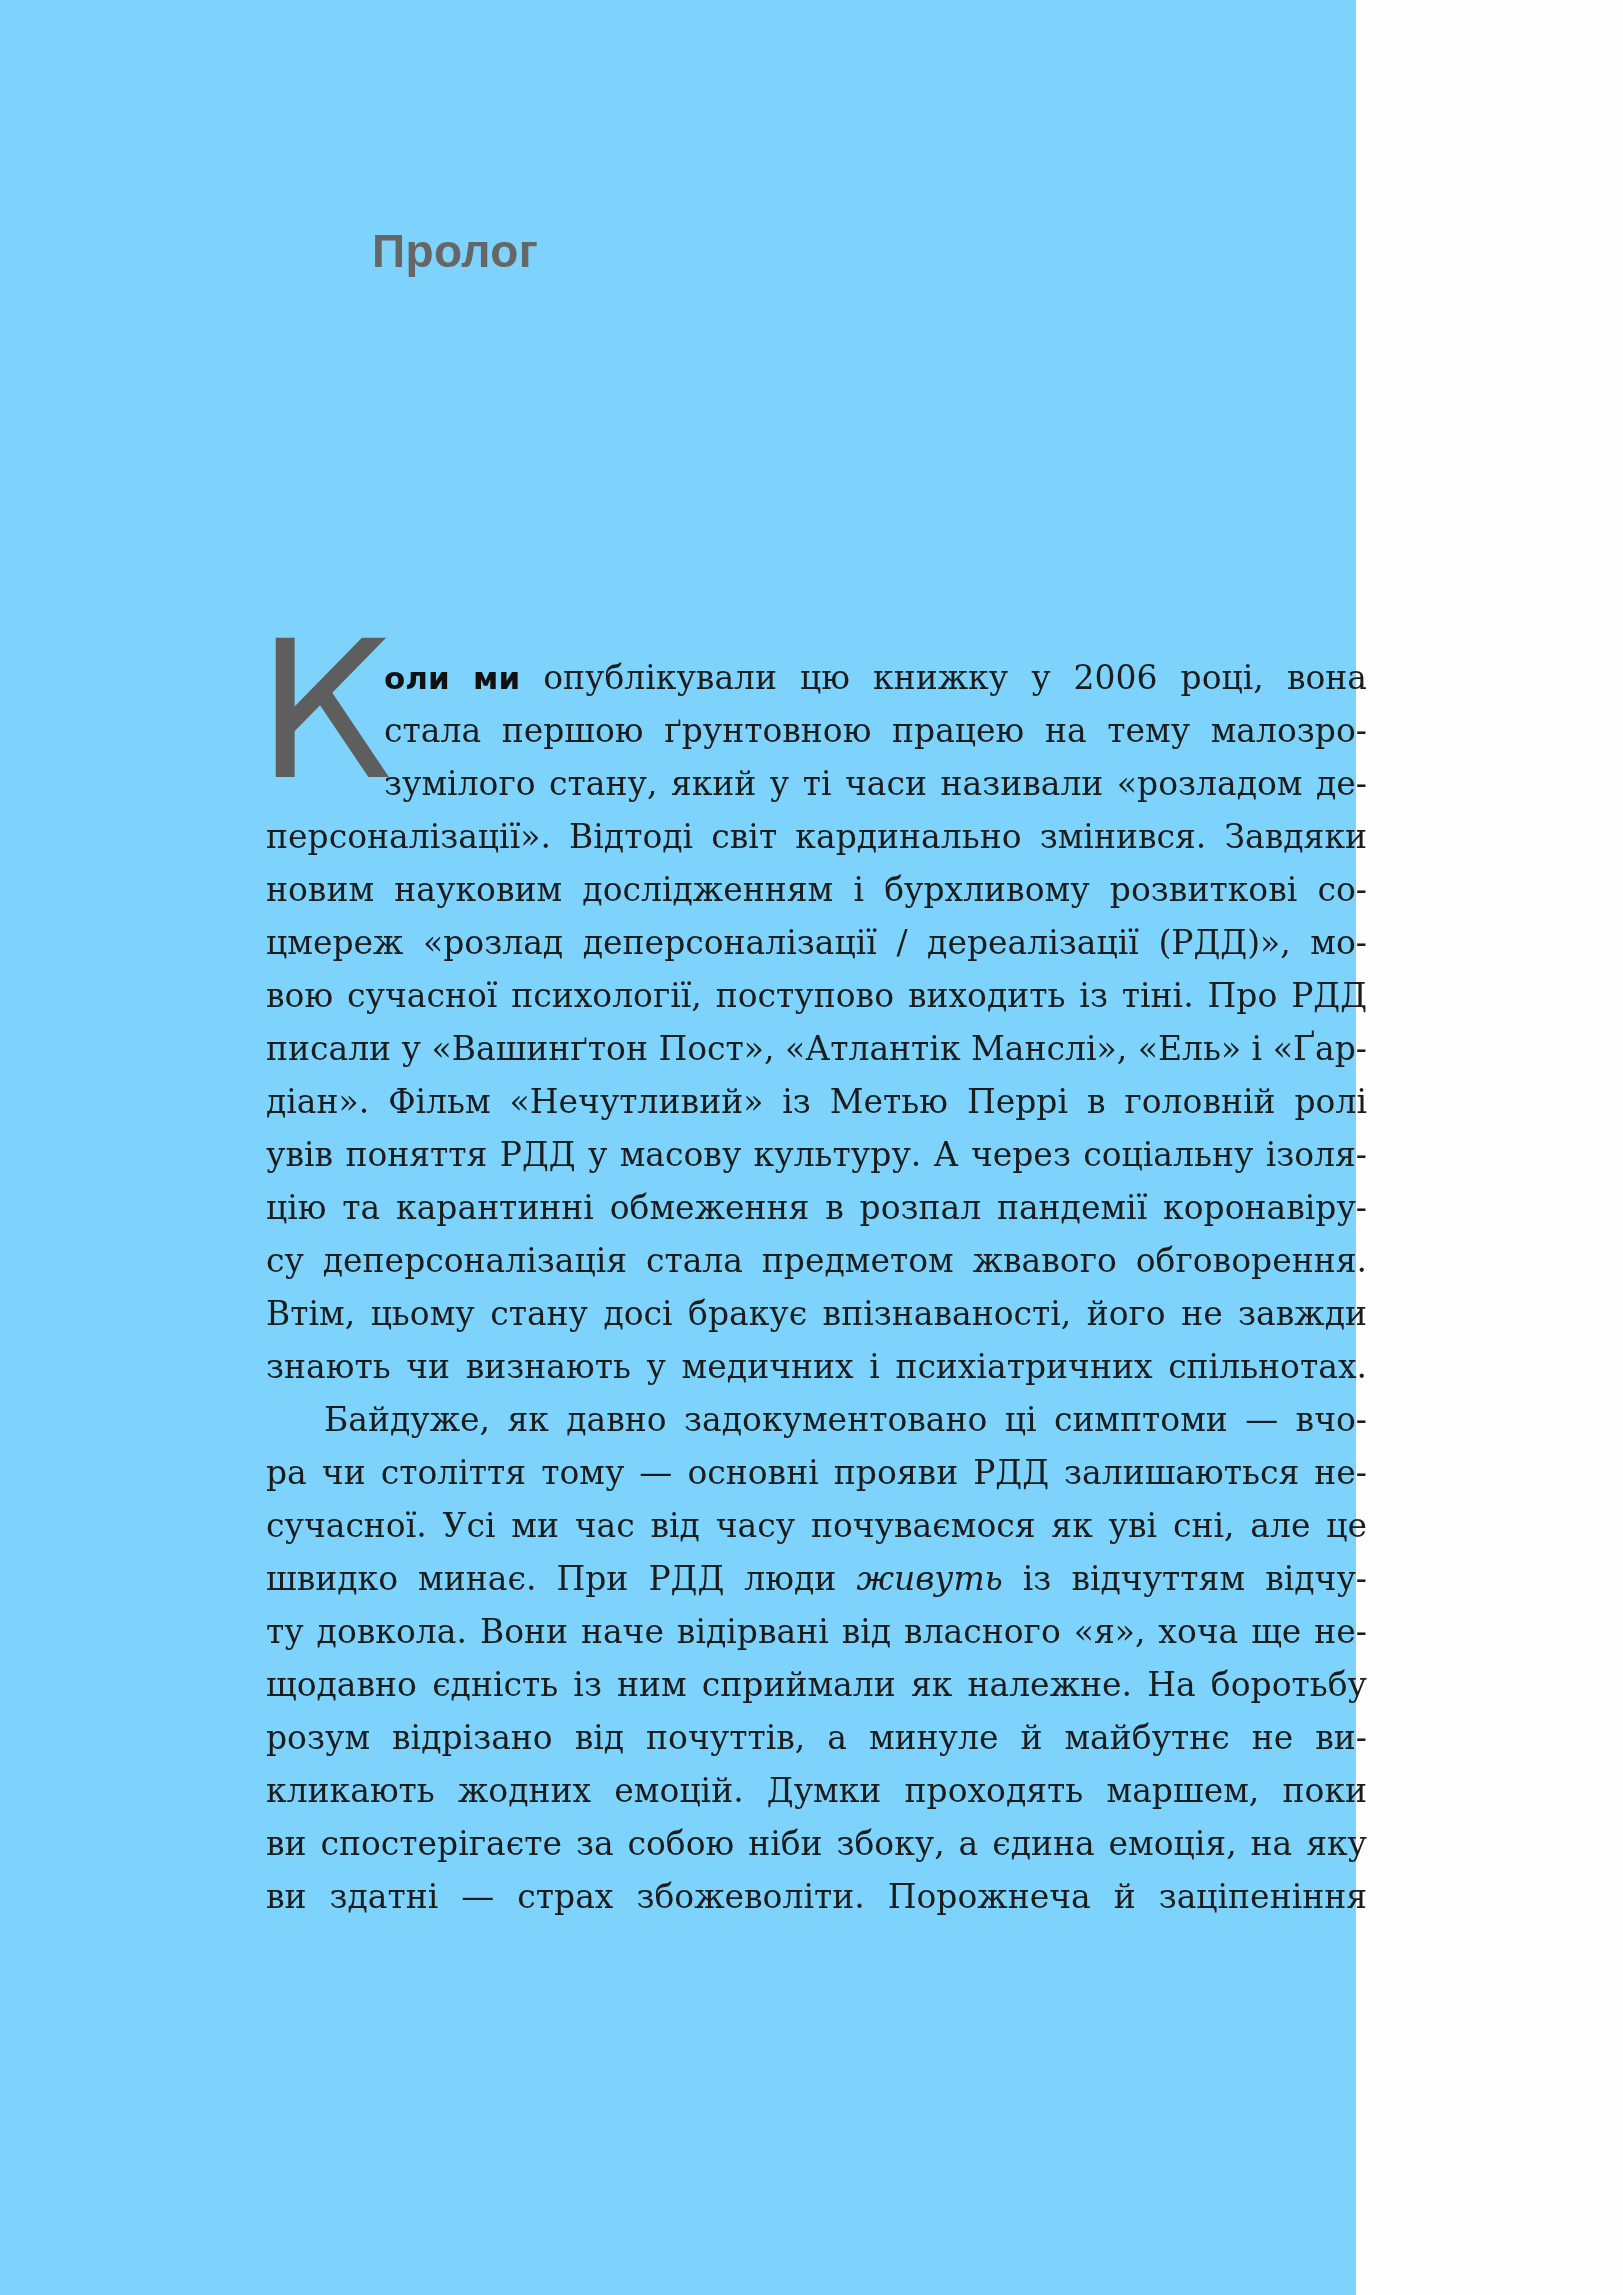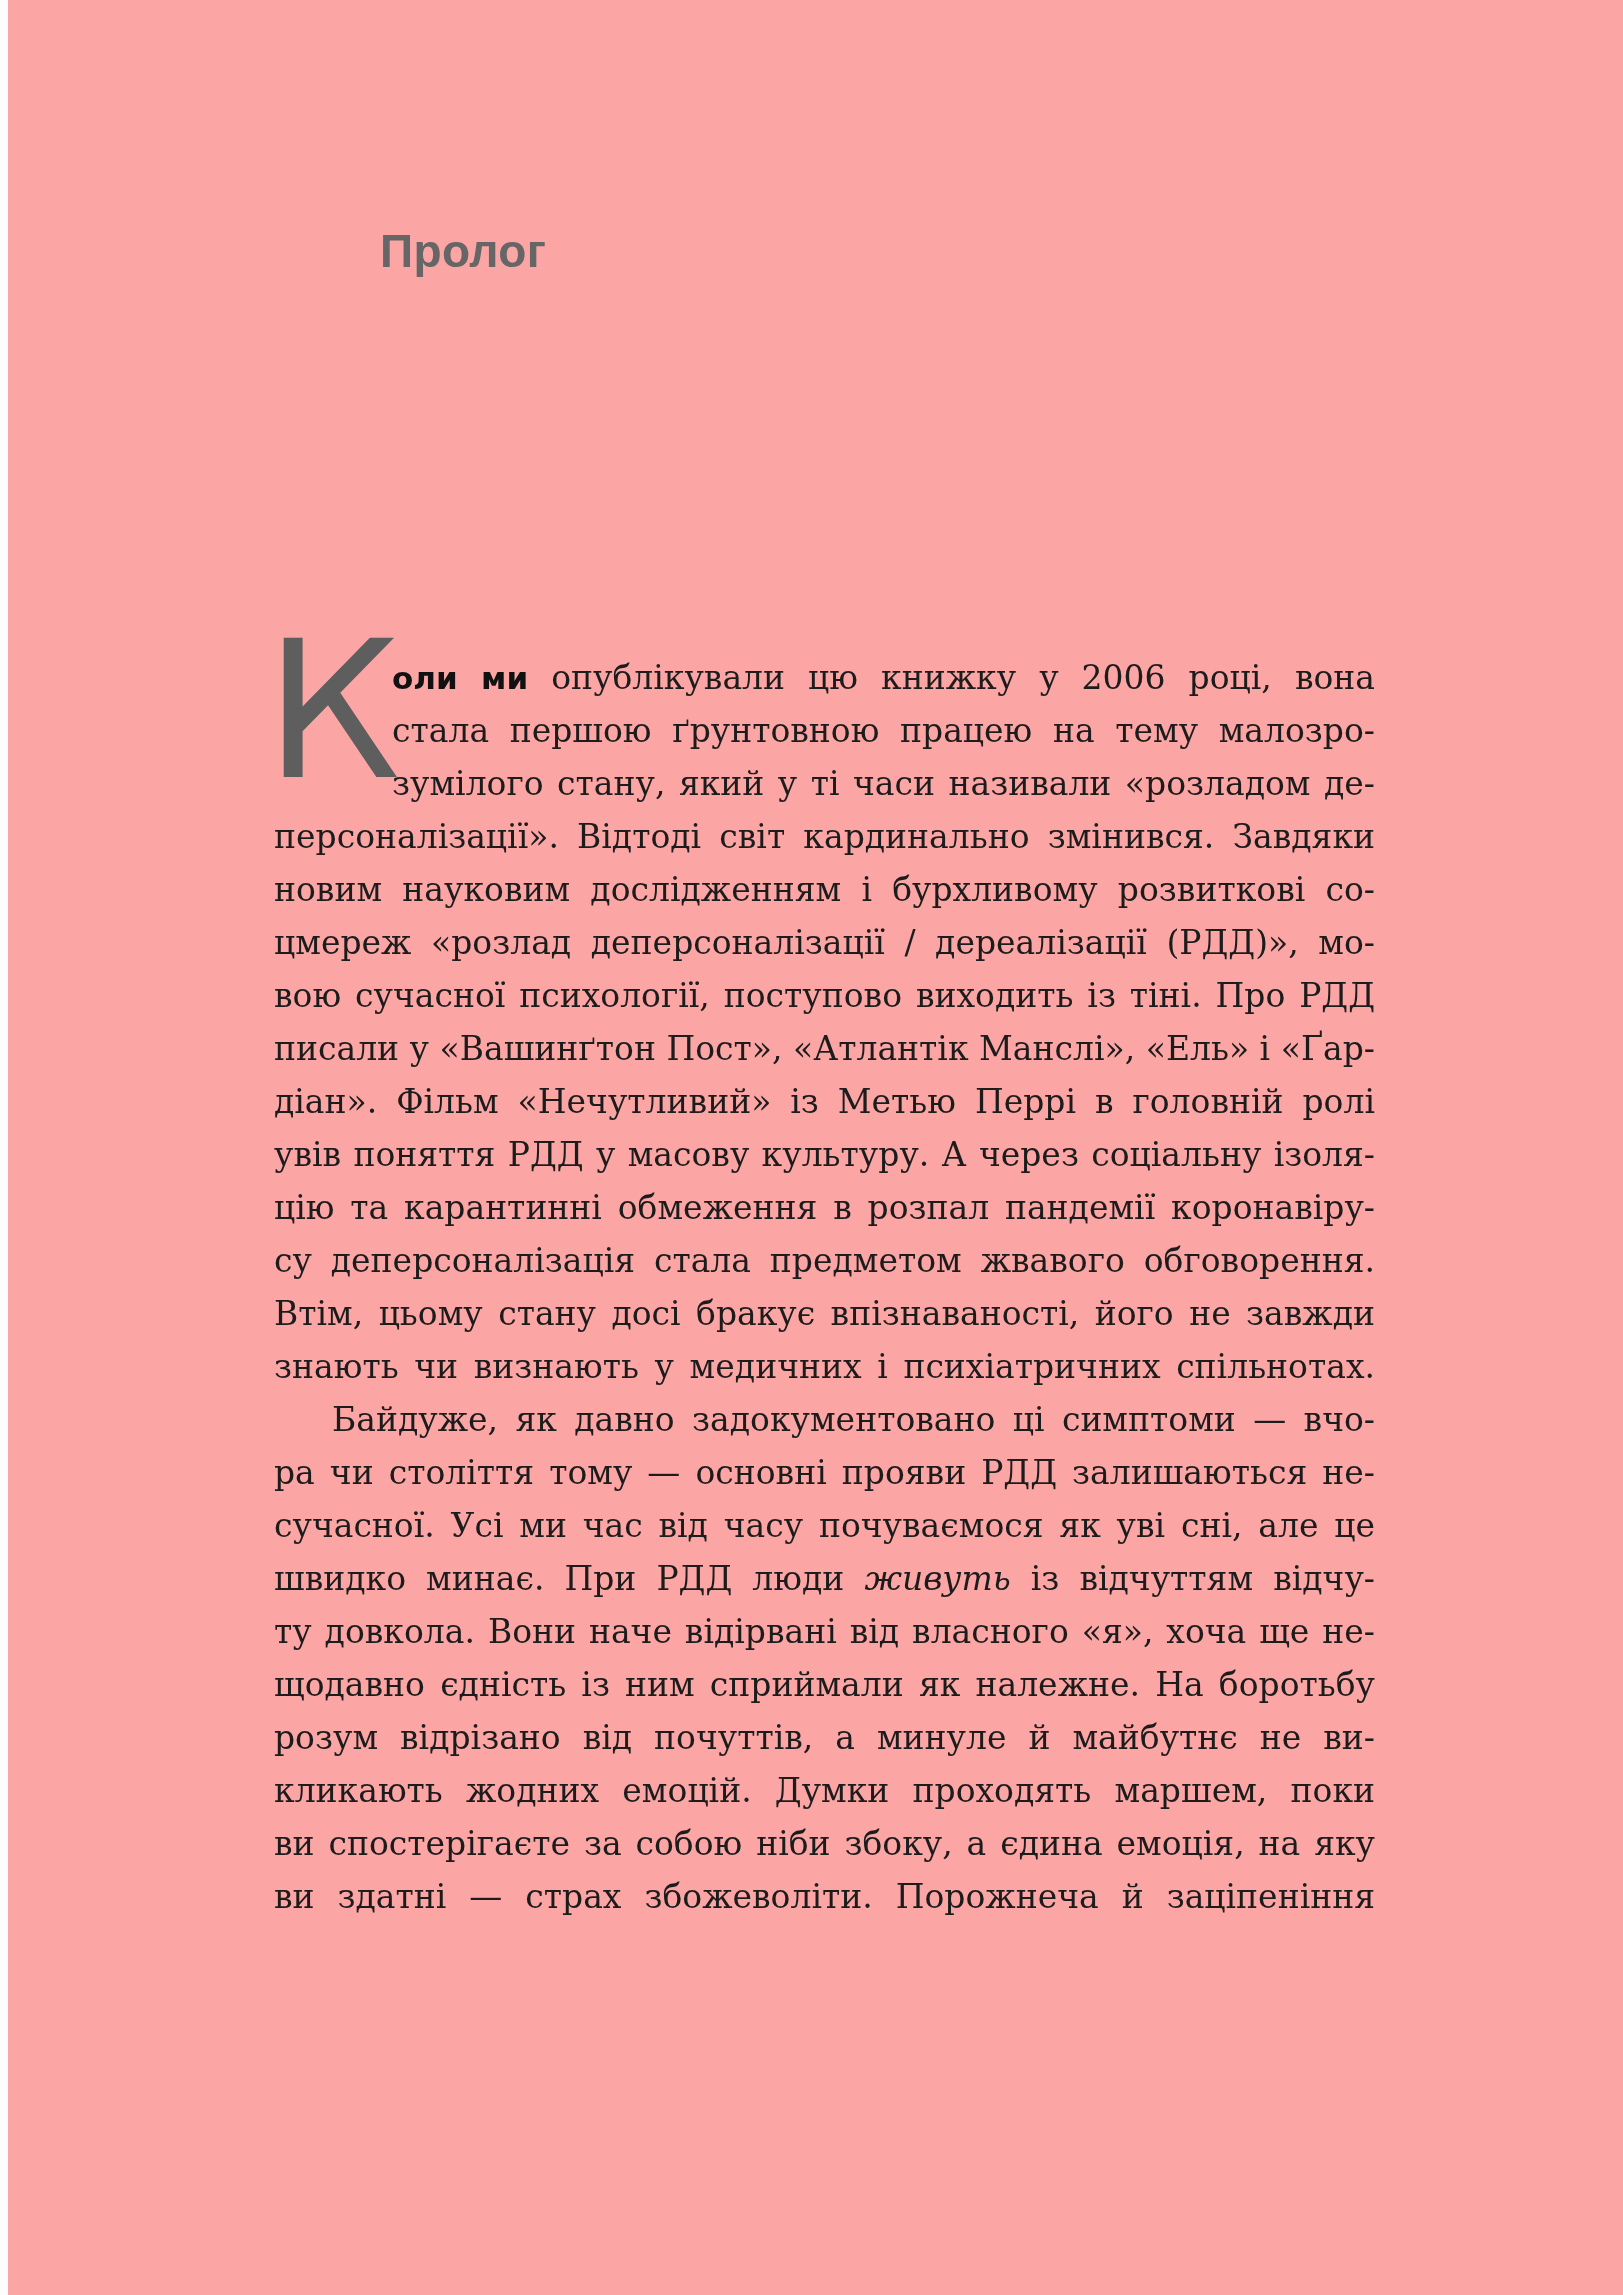--- a/index.html
+++ b/index.html
@@ -8,24 +8,24 @@
       background: #fdfdfd;
     }
     body {
       width: 1624px;
       height: 2295px;
       position: relative;
       overflow: hidden;
     }
     .page {
       position: absolute;
-      left: 8px; top: 0;
-      width: 1616px;
+      left: 0; top: 0;
+      width: 1356px;
       height: 2295px;
-      background: #fca5a5;
+      background: #7dd3fc;
     }
     .chapter-title {
       position: absolute;
       left: 372px;
       top: 222px;
       margin: 0;
       font-family: "Liberation Sans", "DejaVu Sans", sans-serif;
       font-weight: bold;
       font-size: 46px;
       line-height: 59px;

